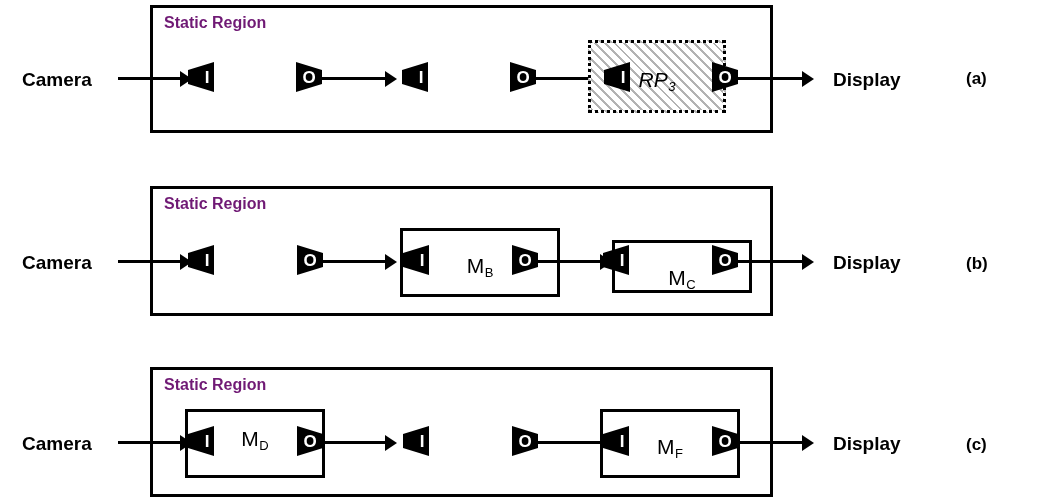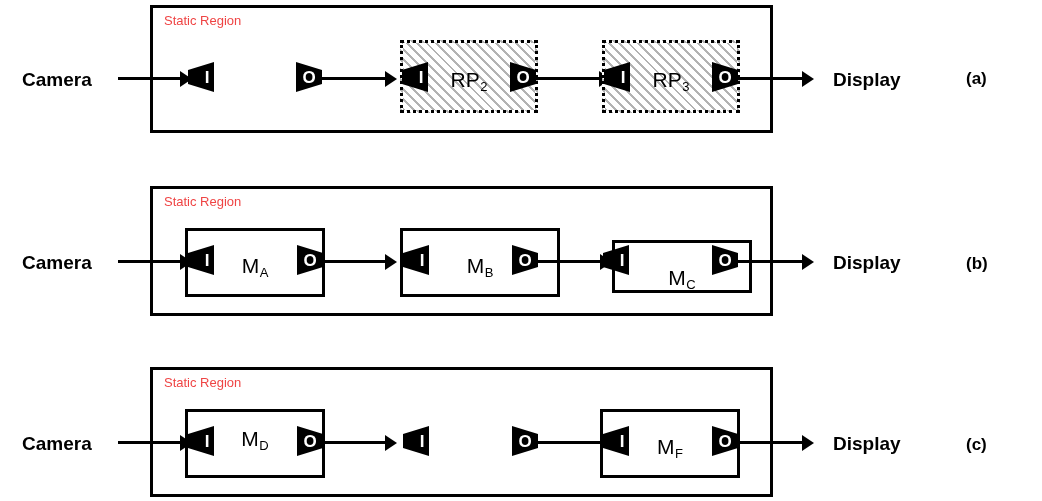--- a/index.html
+++ b/index.html
@@ -60,23 +60,23 @@
     background: transparent;
   }
   .sr-a { top: 5px;   height: 128px; }
   .sr-b { top: 5px;   height: 130px; }
   .sr-c { top: 5px;   height: 130px; }
 
   .static-region-title {
     position: absolute;
     left: 11px;
     top: 6px;
-    font-size: 13px;
-    font-weight: normal;
-    color: #ef4444;
+    font-size: 16px;
+    font-weight: bold;
+    color: #701a75;
     white-space: nowrap;
     line-height: 1.15;
   }
 
   
   .block {
     position: absolute;
     box-sizing: border-box;
   }
   .block-dotted {
@@ -177,34 +177,31 @@
     <div class="port port-in" style="left:188px; top:62px;">
       <span class="port-glyph">I</span>
     </div>
     <div class="port port-out" style="left:296px; top:62px;">
       <span class="port-glyph">O</span>
     </div>
 
     <div class="wire" style="left:322px; top:77px; width:68px;"></div>
     <div class="arrowhead" style="left:385px; top:71px;"></div>
 
-    <div class="block block-dotted" style="left:400px; top:40px; width:138px; height:73px;">
-      <div class="block-label" style="top:26px;"><span>RP</span><sub>2</sub></div>
-    </div>
     <div class="port port-in" style="left:402px; top:62px;">
       <span class="port-glyph">I</span>
     </div>
     <div class="port port-out" style="left:510px; top:62px;">
       <span class="port-glyph">O</span>
     </div>
 
     <div class="wire" style="left:536px; top:77px; width:68px;"></div>
     <div class="arrowhead" style="left:599px; top:71px;"></div>
 
-    <div class="block block-dotted" style="left:602px; top:40px; width:138px; height:73px;">
+    <div class="block block-dotted" style="left:588px; top:40px; width:138px; height:73px;font-style:italic;">
       <div class="block-label" style="top:26px;"><span>RP</span><sub>3</sub></div>
     </div>
     <div class="port port-in" style="left:604px; top:62px;">
       <span class="port-glyph">I</span>
     </div>
     <div class="port port-out" style="left:712px; top:62px;">
       <span class="port-glyph">O</span>
     </div>
 
     <div class="wire" style="left:738px; top:77px; width:72px;"></div>
@@ -219,23 +216,20 @@
 
     <div class="endpoint-label camera-label" style="top:72px;">Camera</div>
 
     <div class="wire" style="left:118px; top:79px; width:72px;"></div>
     <div class="arrowhead" style="left:180px; top:73px;"></div>
 
     <div class="static-region sr-b">
       <div class="static-region-title">Static Region</div>
     </div>
 
-    <div class="block block-solid" style="left:185px; top:47px; width:140px; height:69px;">
-      <div class="block-label" style="top:24px;"><span>M</span><sub>A</sub></div>
-    </div>
     <div class="port port-in" style="left:188px; top:64px;">
       <span class="port-glyph">I</span>
     </div>
     <div class="port port-out" style="left:297px; top:64px;">
       <span class="port-glyph">O</span>
     </div>
 
     <div class="wire" style="left:323px; top:79px; width:67px;"></div>
     <div class="arrowhead" style="left:385px; top:73px;"></div>
 

